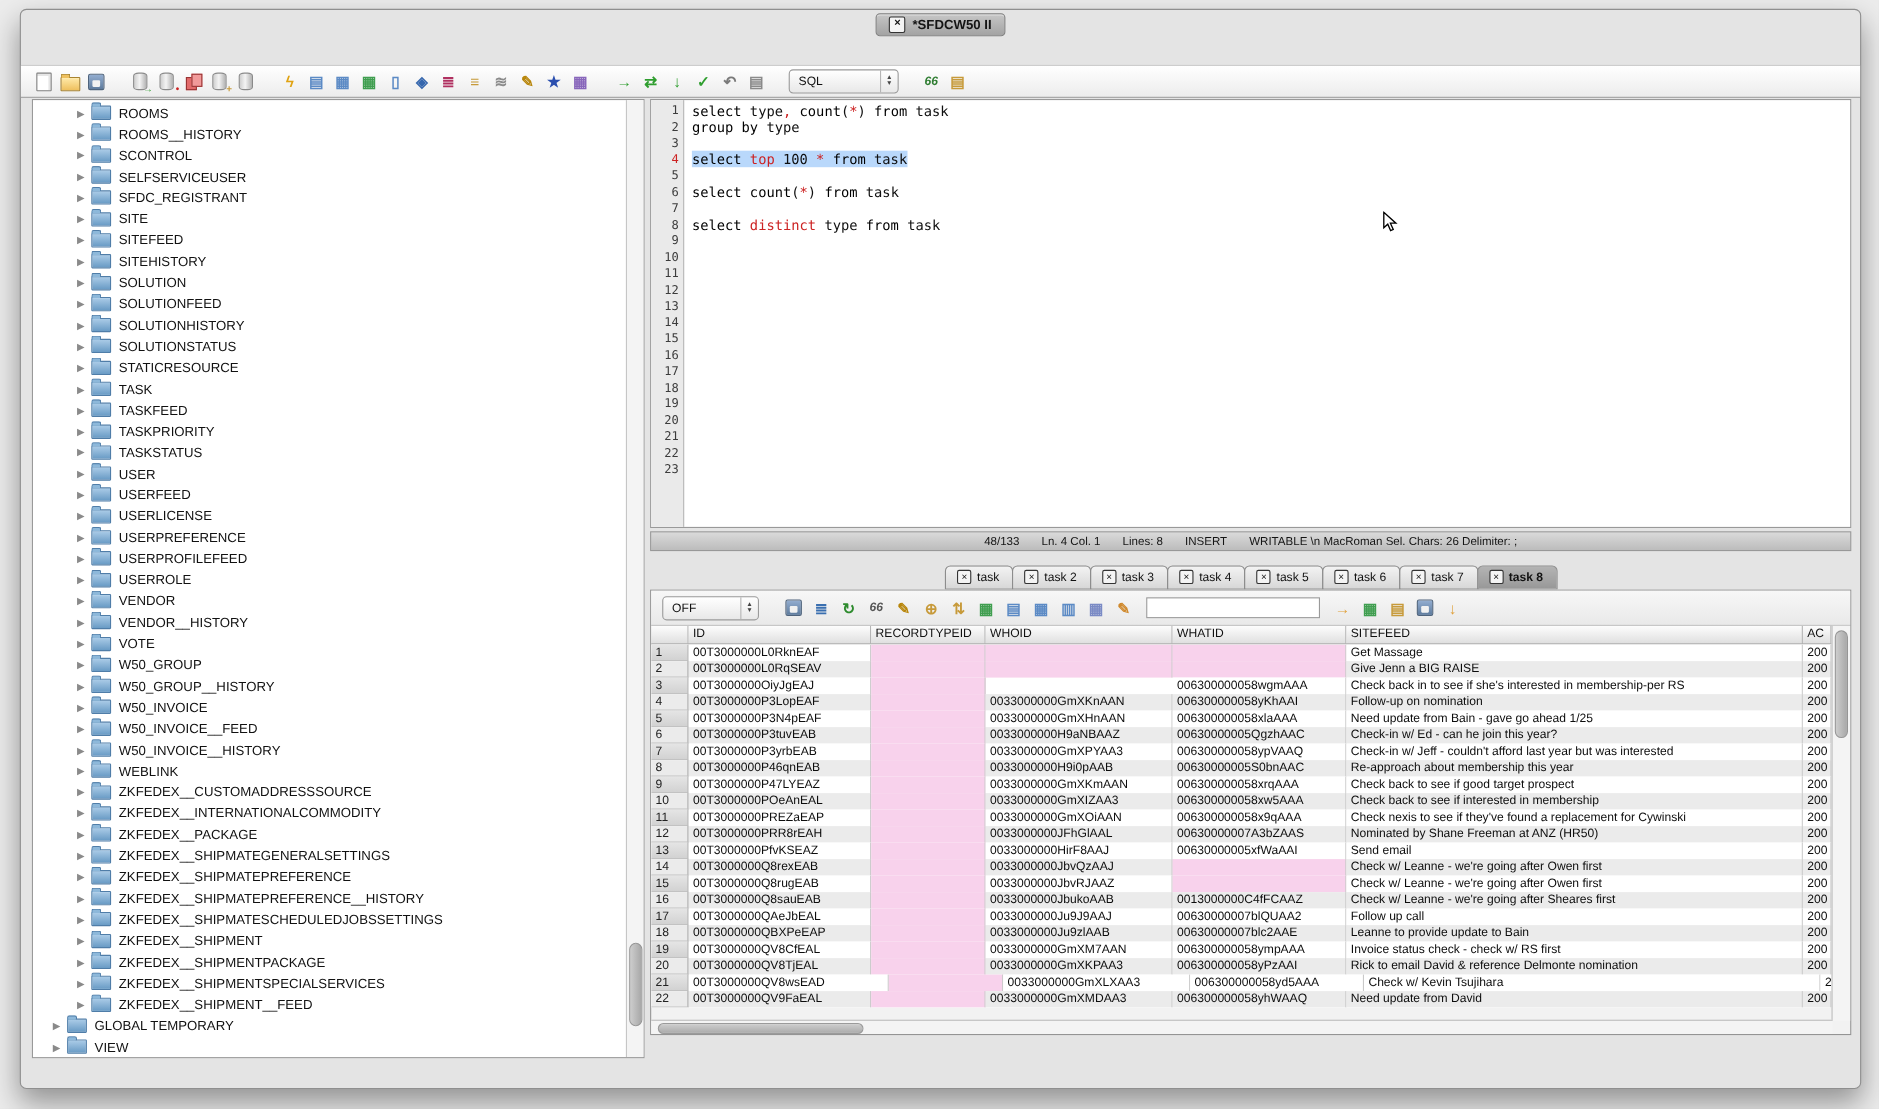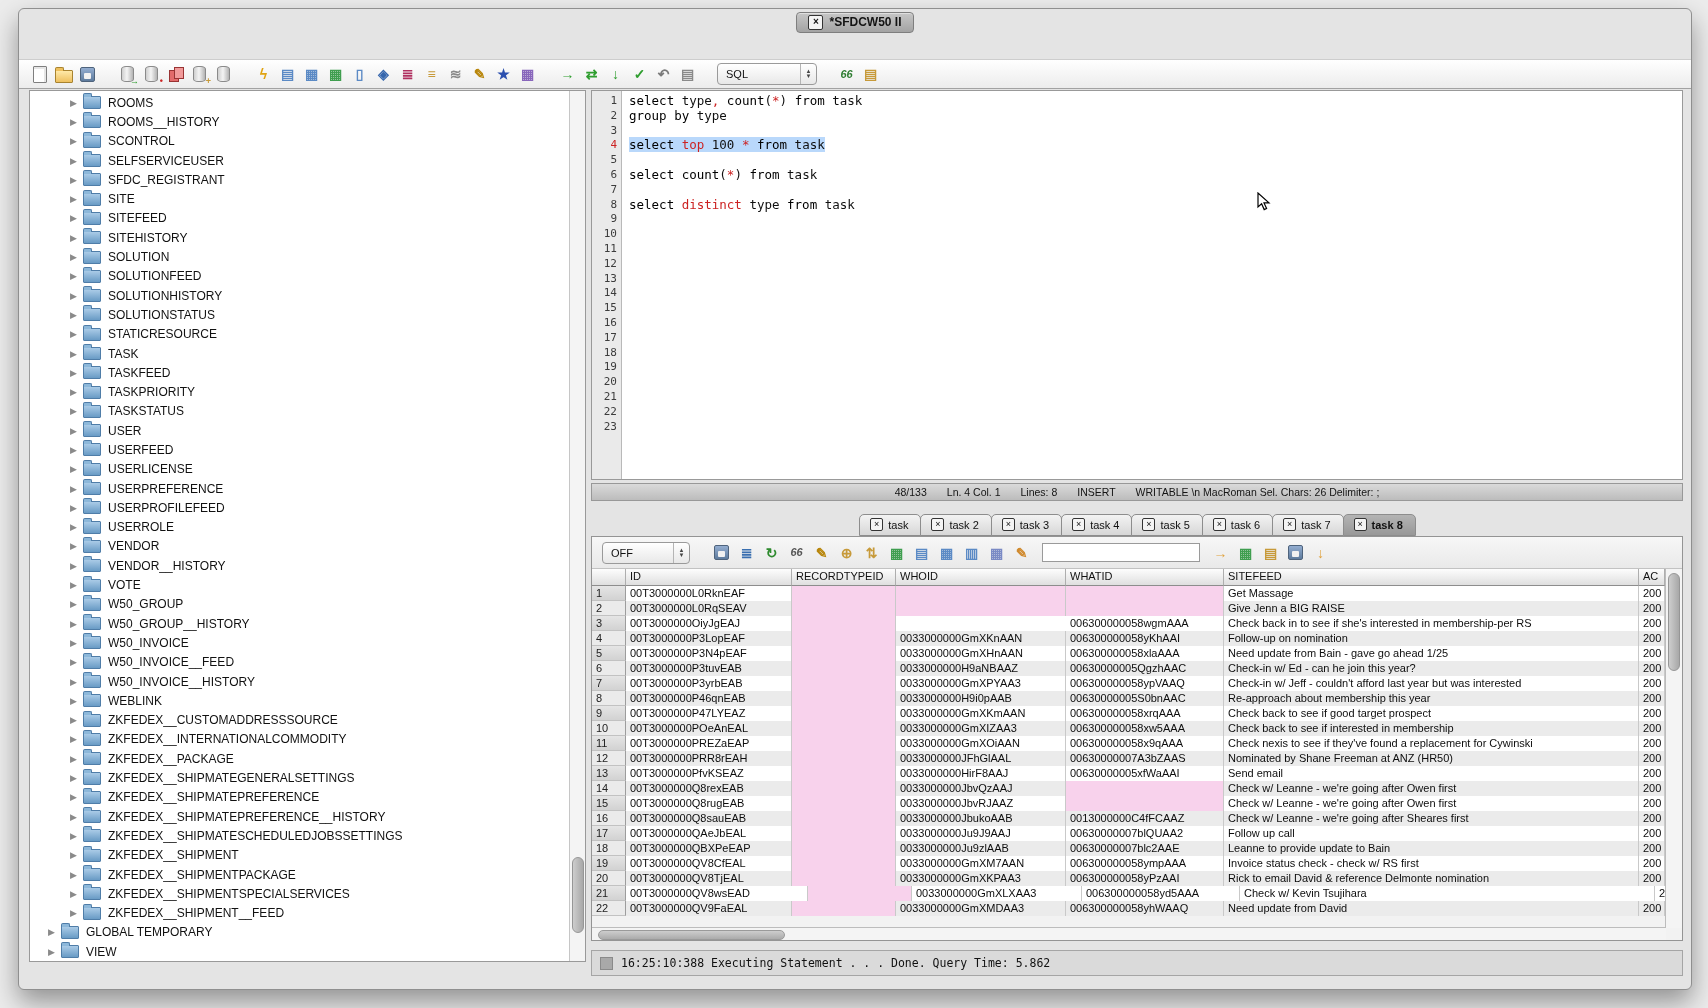--- a/index.html
+++ b/index.html
@@ -778,22 +778,18 @@
           </div>
         </div>
       <div class="rvscroll">
         <span class="vthumb" style="height:96px;top:4px"></span>
       </div>
       <div class="rhscroll">
         <span class="hthumb"></span>
       </div>
     </div>
 
-    <div class="bstatus">
-      <span class="sqicon"></span>
-      <span>16:25:10:388 Executing Statement . . . Done. Query Time: 5.862</span>
-    </div>
   </div>
 
   <svg class="cursor" width="14" height="20" viewBox="0 0 14 20">
     <polygon points="1,1 1,15 4.6,11.8 7.2,17.6 9.6,16.5 7,10.9 12,10.9" fill="#ffffff" stroke="#000000" stroke-width="1.2"></polygon>
   </svg>
 </div>
 
 </body></html>

